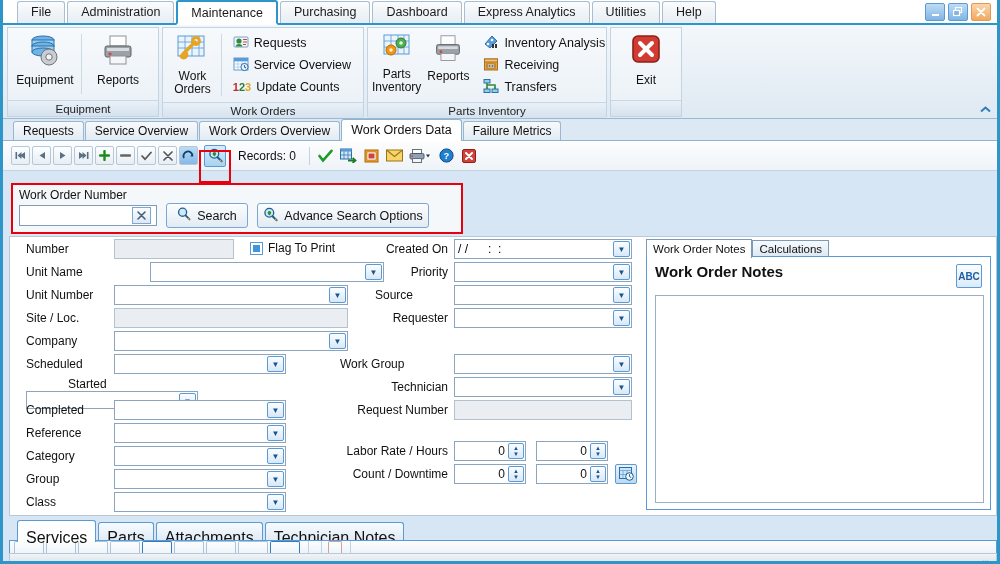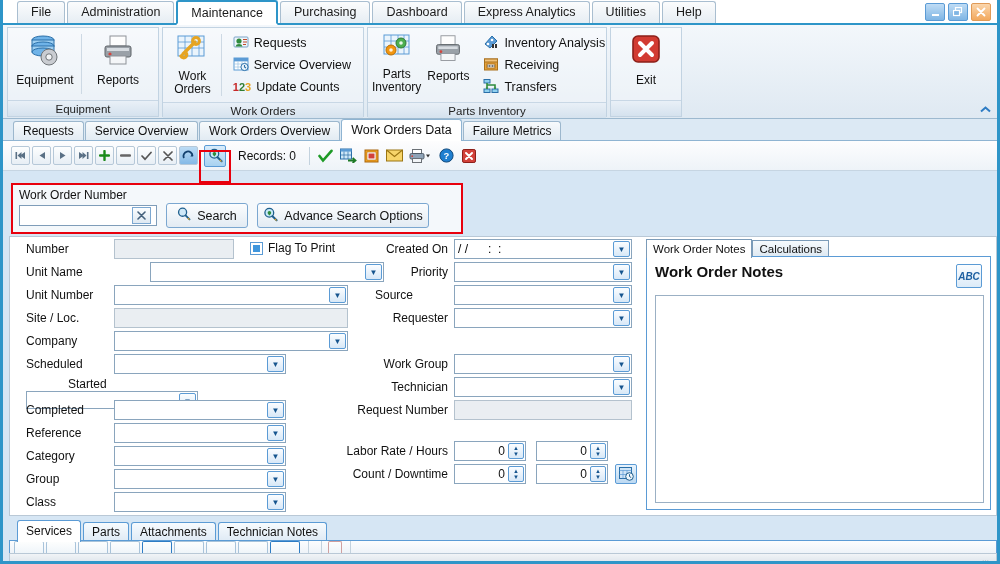--- a/index.html
+++ b/index.html
@@ -373,21 +373,20 @@
   .abc-btn {
     position: absolute;
     right: 8px; top: 7px;
     width: 26px; height: 24px;
     border: 1px solid #5b9bd5;
     border-radius: 2px;
     background: linear-gradient(#fbfdff,#dcebf8);
     display: flex; align-items: center; justify-content: center;
     font-size: 10px; color: #1d5fa0; font-weight: bold;
     cursor: default;
-    font-style: italic;
   }
   .notes-text {
     position: absolute;
     left: 8px; top: 38px;
     width: 329px; height: 208px;
     border: 1px solid #9bb0c4;
     background: #ffffff;
     outline: none; resize: none;
     font-family: "Liberation Sans", sans-serif;
     font-size: 12px; padding: 3px;
@@ -396,23 +395,23 @@
   
   .bottom-tabs {
     position: absolute;
     left: 6px; top: 519px;
     width: 988px; height: 22px;
     display: flex; align-items: flex-end;
     padding-left: 8px;
   }
   .btab {
     height: 19px; line-height: 18px;
-    padding: 0 8px;
+    padding: 6px 8px;
     margin-right: 2px;
-    font-size: 12px;
+    font-size: 16px;
     border: 1px solid #5b9bd5;
     border-bottom: none;
     border-radius: 3px 3px 0 0;
     background: linear-gradient(#f7fbfe,#dfeaf5);
     cursor: default; white-space: nowrap;
   }
   .btab.active {
     background: #ffffff;
     height: 22px; line-height: 21px;
     margin-bottom: -1px;
@@ -954,21 +953,21 @@
     <div class="frow" style="left:330px; top:71px;">
       <span class="flabel" style="width:108px; text-align:right;">Requester</span>
       <span class="fctl" style="width:178px; margin-left:6px;">
         <input type="text" value="" style="">
         <span class="ddbtn">▼</span>
       </span>
     </div>
 
 
     <div class="frow" style="left:330px; top:117px;">
-      <span class="flabel" style="width:108px; text-align:right;">Work Group</span>
+      <span class="flabel" style="width:108px; ">Work Group</span>
       <span class="fctl" style="width:178px; margin-left:6px;">
         <input type="text" value="" style="">
         <span class="ddbtn">▼</span>
       </span>
     </div>
 
     <div class="frow" style="left:330px; top:140px;">
       <span class="flabel" style="width:108px; text-align:right;">Technician</span>
       <span class="fctl" style="width:178px; margin-left:6px;">
         <input type="text" value="" style="">

